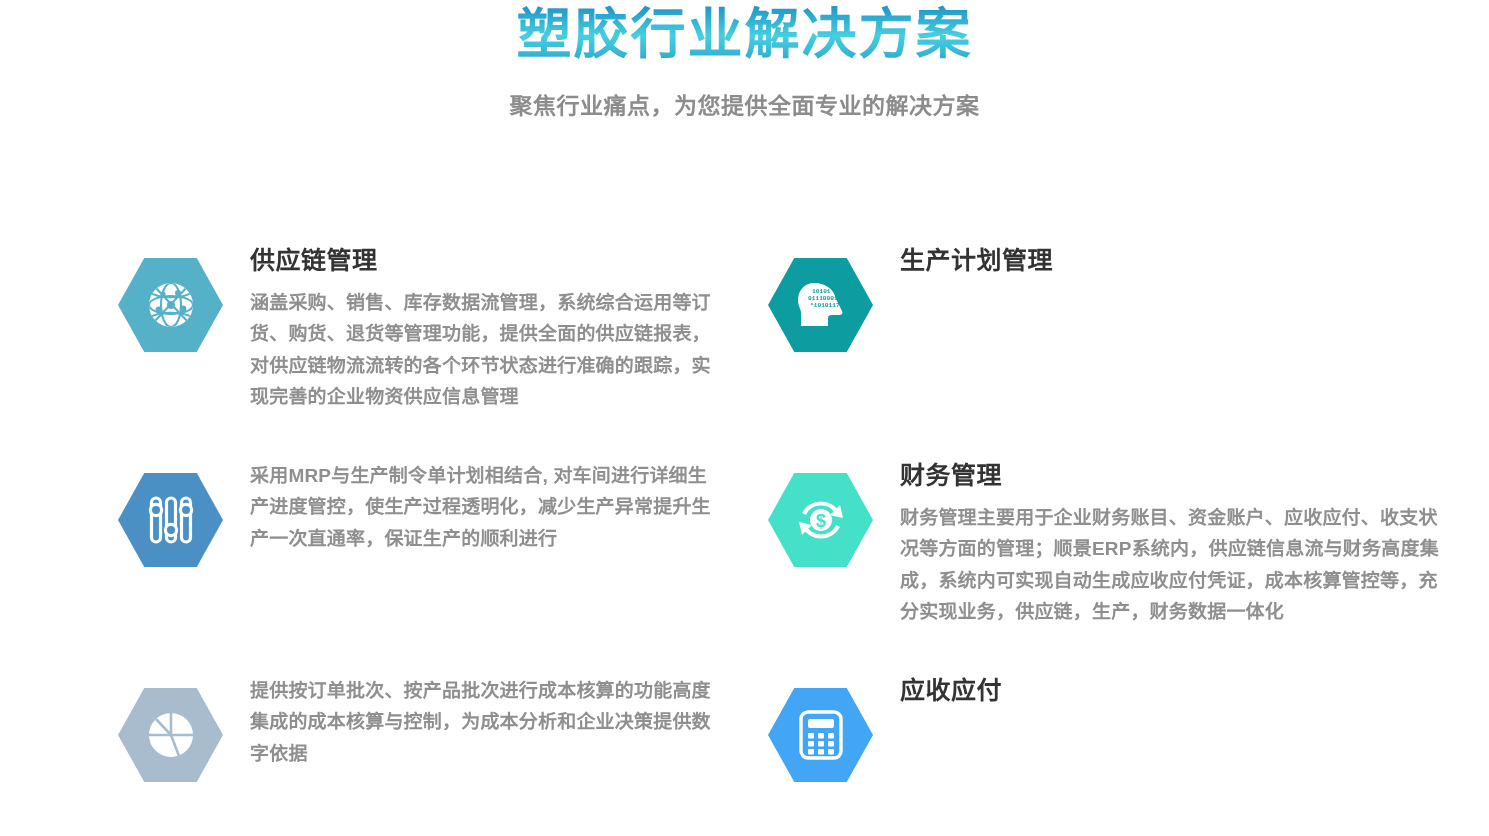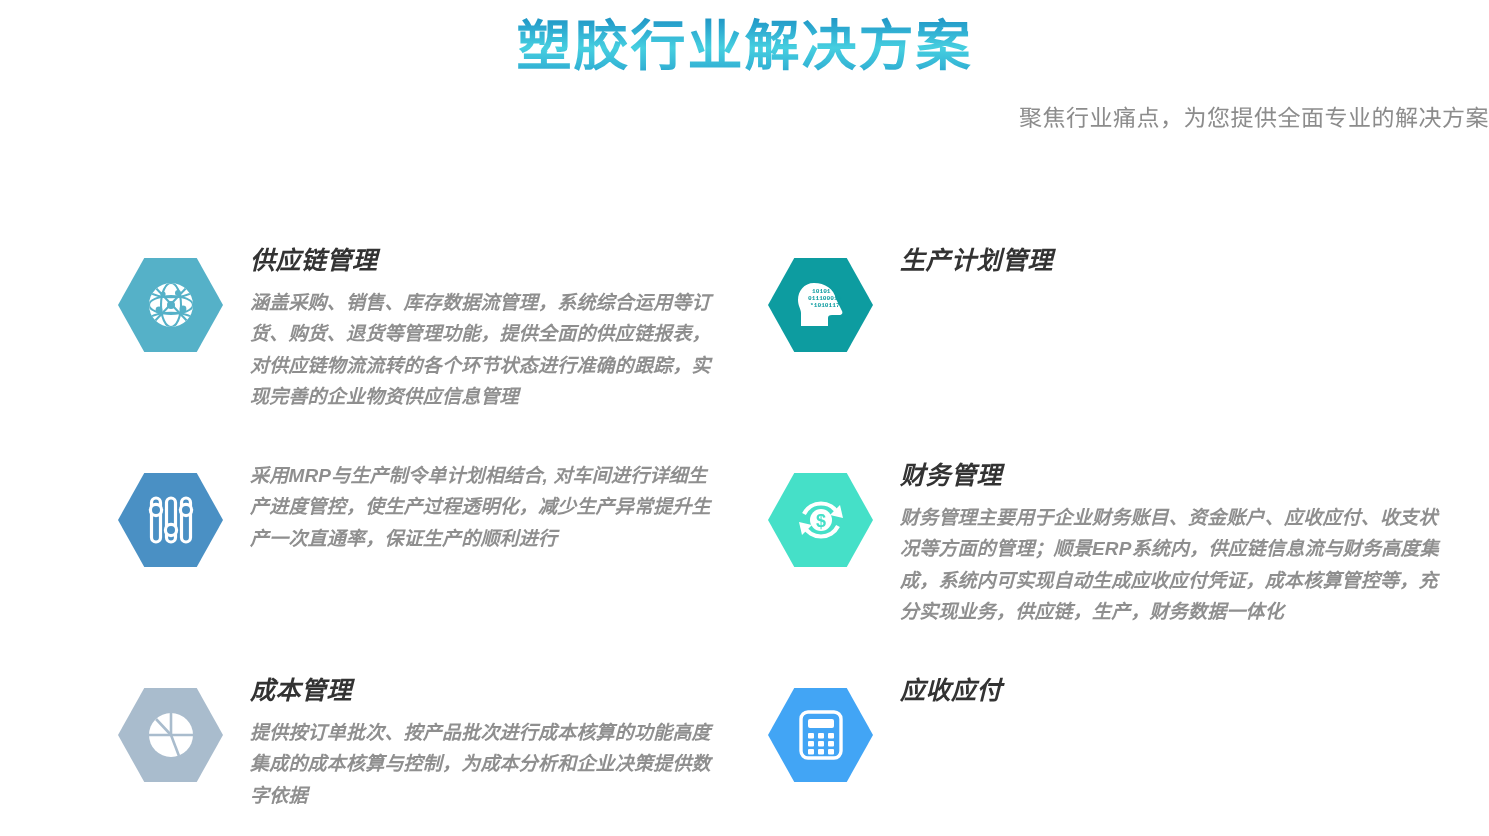--- a/index.html
+++ b/index.html
@@ -19,21 +19,21 @@
   .page {
     width: 1489px;
     height: 836px;
     position: relative;
     box-sizing: border-box;
   }
 
   
   .header {
     text-align: center;
-    padding-top: 12px;
+    padding-top: 0;
   }
   .main-title {
     font-size: 55px;
     font-weight: bold;
     letter-spacing: 2px;
     line-height: 1.25;
     margin: 0;
     background: linear-gradient(180deg,
                 #1b8cbe 0%,
                 #2ba7cf 22%,
@@ -43,23 +43,22 @@
     -webkit-background-clip: text;
     background-clip: text;
     color: transparent;
     -webkit-text-fill-color: transparent;
     display: inline-block;
   }
   .sub-title {
     margin: 18px 0 0 0;
     font-size: 23px;
     color: #8c8c8c;
-    font-weight: normal;
+    font-weight: bold;
     letter-spacing: 0.5px;
-    text-align: right;
   }
 
   
   .features {
     position: absolute;
     top: 245px;
     left: 0;
     width: 1489px;
     display: grid;
     grid-template-columns: 650px 650px;
@@ -89,21 +88,20 @@
     display: flex;
     align-items: center;
     justify-content: center;
   }
   .hexagon svg {
     display: block;
   }
   .feature-body {
     flex: 1 1 auto;
     min-width: 0;
-    font-style: italic;
   }
   .feature-title {
     font-size: 25px;
     font-weight: bold;
     color: #333333;
     margin: 0 0 12px 0;
     line-height: 1.2;
     letter-spacing: 0.5px;
   }
   .feature-desc {
@@ -245,21 +243,20 @@
                 <line x1="26" y1="26" x2="48" y2="26"></line>
                 <line x1="26" y1="26" x2="4" y2="26"></line>
                 <line x1="26" y1="26" x2="11" y2="10"></line>
                 <line x1="26" y1="26" x2="34" y2="47"></line>
               </g>
             </svg>
           </span>
         </div>
       </div>
       <div class="feature-body">
-        <div class="feature-title">成本管理</div>
         <div class="feature-desc">提供按订单批次、按产品批次进行成本核算的功能高度集成的成本核算与控制，为成本分析和企业决策提供数字依据</div>
       </div>
     </div>
 
     <div class="feature col-right">
       <div class="feature-icon-wrap">
         <div class="hexagon" style="background:#42a5f5;">
           <span>
             <svg width="46" height="52" viewBox="0 0 46 52">
               <rect x="3" y="3" width="40" height="46" rx="7" fill="none" stroke="#ffffff" stroke-width="3.4"></rect>

